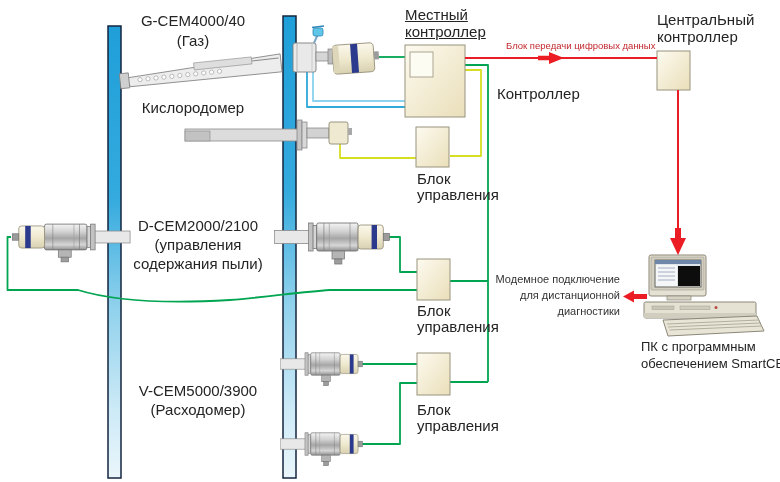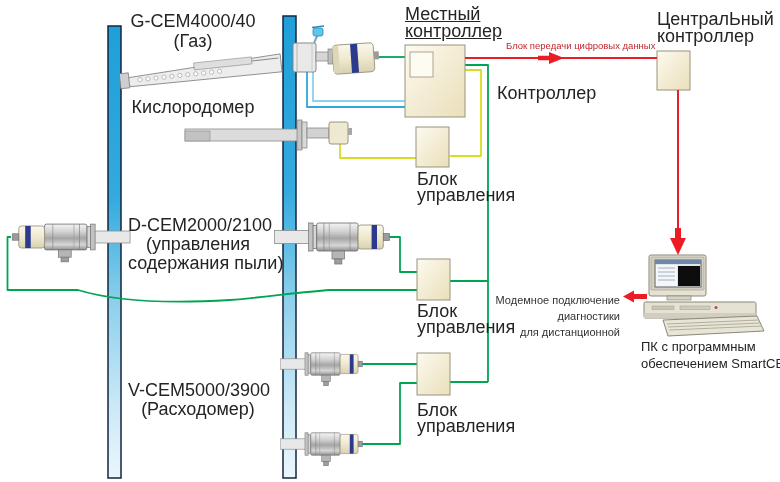--- a/index.html
+++ b/index.html
@@ -1,24 +1,24 @@
 <!DOCTYPE html>
 <html><head>
 <meta charset="utf-8">
 <style>
   html,body{margin:0;padding:0;background:#fff;}
   .stage{position:relative;width:780px;height:482px;background:#ffffff;overflow:hidden;
          font-family:"Liberation Sans","DejaVu Sans",sans-serif;}
   .stage svg{position:absolute;left:0;top:0;}
-  .lbl{position:absolute;font-size:18px;line-height:17px;color:#242424;white-space:nowrap;}
+  .lbl{position:absolute;font-size:15px;line-height:17px;color:#242424;white-space:nowrap;}
   .lbl.c{text-align:center;}
   .lbl.r{text-align:right;}
   .lbl .ln{display:block;}
   .lbl-red{color:#c1272d;font-size:9.5px;line-height:12px;}
-  .lbl-sm{font-size:11px;line-height:16px;color:#333;margin-top:21px;}
+  .lbl-sm{font-size:11px;line-height:16px;color:#333;}
 </style>
 </head>
 <body>
 
 <div class="stage">
 
 <svg width="780" height="482" viewBox="0 0 780 482">
   <defs>
     <linearGradient id="stk" x1="0" y1="0" x2="0" y2="1">
       <stop offset="0" stop-color="#1f9fd9"></stop>
@@ -217,22 +217,22 @@
   <span class="ln">управления</span>
 </div>
 
 <div class="lbl" style="left:417px;top:402px;width:90px;line-height:16px;">
   <span class="ln">Блок</span>
   <span class="ln">управления</span>
 </div>
 
 <div class="lbl lbl-sm r" style="left:478px;top:271px;width:142px;">
   <span class="ln">Модемное подключение</span>
+  <span class="ln">для дистанционной</span>
   <span class="ln">диагностики</span>
-  <span class="ln">для дистанционной</span>
 </div>
 
 <div class="lbl" style="left:641px;top:338px;width:145px;font-size:13px;">
   <span class="ln">ПК с программным</span>
   <span class="ln">обеспечением SmartCEM</span>
 </div>
 
 </div>
 
 </body></html>

